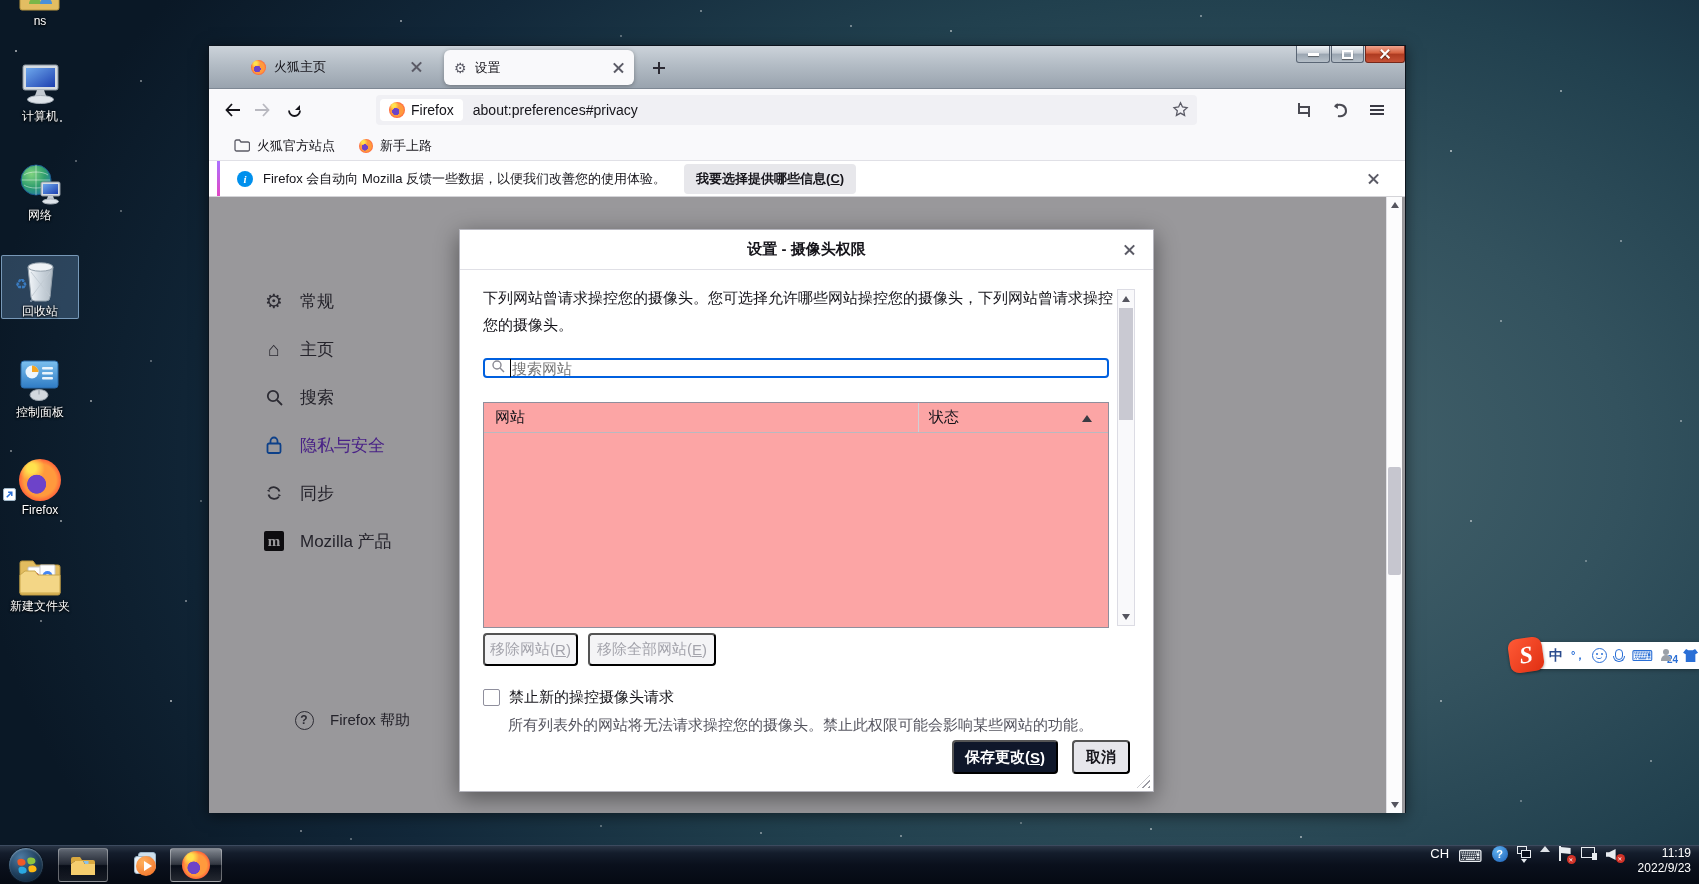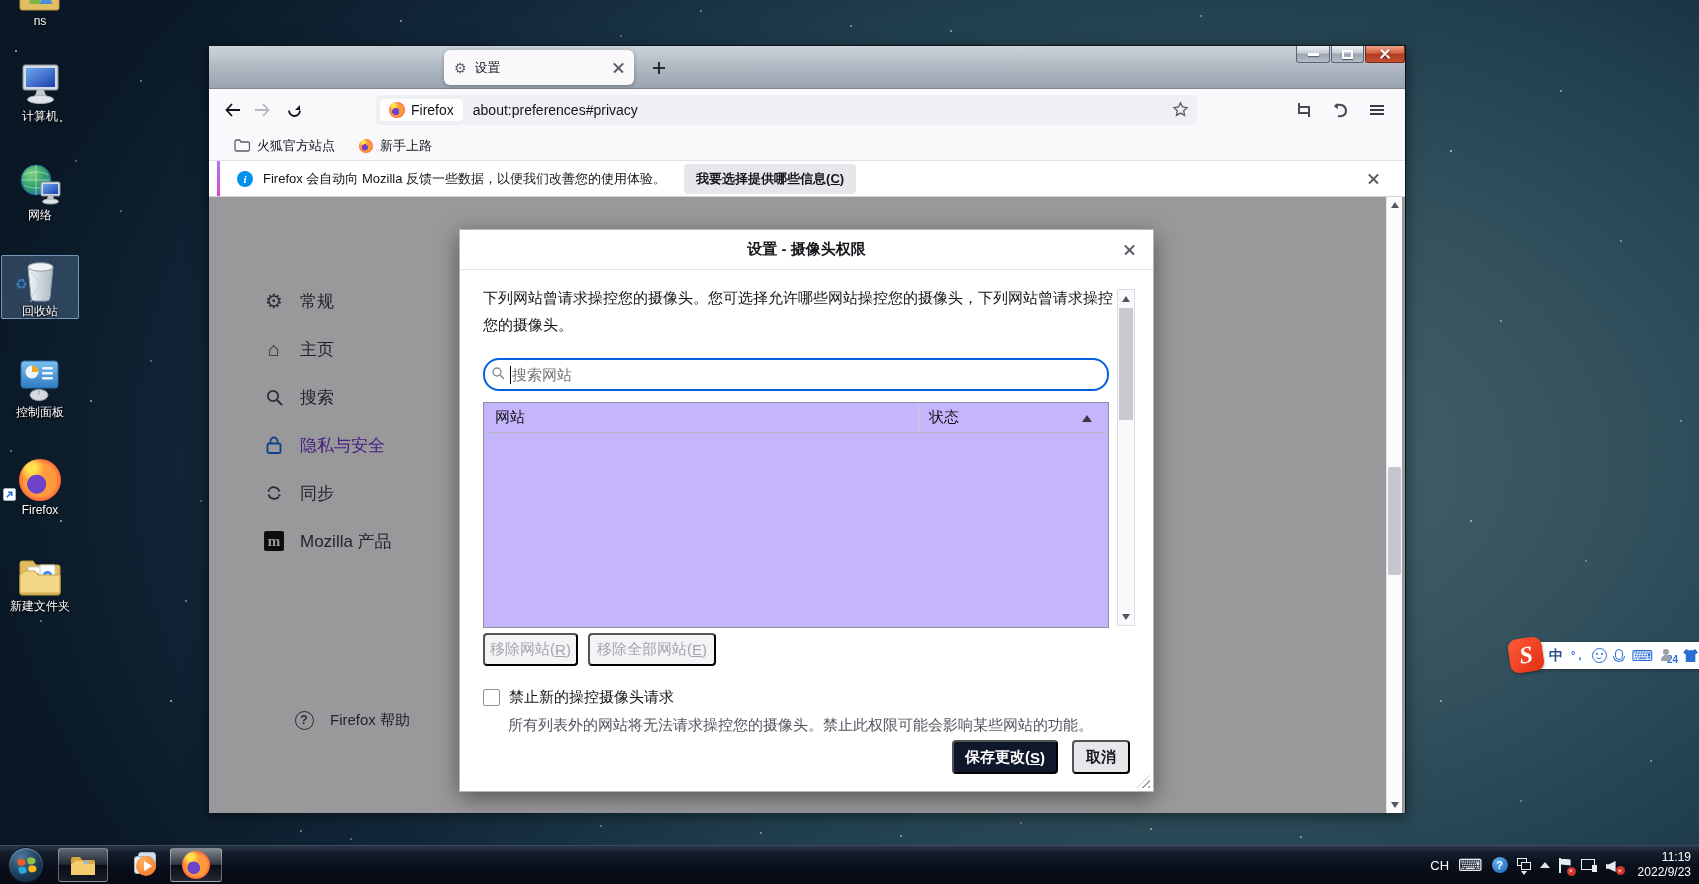--- a/index.html
+++ b/index.html
@@ -90,26 +90,26 @@
   .pgsb{position:absolute;right:3px;top:0;bottom:0;width:16px;background:#fcfcfd;border-left:1px solid #e1e1e6;}
   .pgsb .thumb{position:absolute;left:1px;right:1px;top:270px;height:108px;background:#c6c6cf;border-radius:2px;}
   .sbarrow{position:absolute;left:0;right:0;height:16px;display:flex;align-items:center;justify-content:center;}
   .tri-up{width:0;height:0;border-left:4px solid transparent;border-right:4px solid transparent;border-bottom:6px solid #55555f;}
   .tri-dn{width:0;height:0;border-left:4px solid transparent;border-right:4px solid transparent;border-top:6px solid #55555f;}
   
   .dialog{position:absolute;left:250px;top:32px;width:695px;height:563px;background:#fff;border:1px solid #b6b6be;box-shadow:0 6px 22px rgba(0,0,0,.45);}
   .dlg-title{height:40px;display:flex;align-items:center;justify-content:center;font-size:15px;font-weight:700;color:#15141a;border-bottom:1px solid #e0e0e6;position:relative;}
   .dlg-title .xicon{position:absolute;right:16px;top:14px;width:13px;height:13px;}
   .dlg-desc{position:absolute;left:23px;top:54px;width:636px;font-size:15px;line-height:27px;color:#15141a;}
-  .searchbox{position:absolute;left:23px;top:128px;width:626px;height:33px;border:2px solid #0060df;border-radius:16px;background:#fff;display:flex;align-items:center;padding:0 6px;}
+  .searchbox{position:absolute;left:23px;top:128px;width:626px;height:20px;border:2px solid #0060df;border-radius:4px;background:#fff;display:flex;align-items:center;padding:0 6px;}
   .searchbox input{border:none;outline:none;flex:1;font-size:15px;font-family:inherit;color:#15141a;background:transparent;}
   .searchbox input::placeholder{color:#777;}
   .caret{width:1px;height:18px;background:#000;margin:0 1px 0 5px;}
   .mag{flex:0 0 auto;}
-  .table{position:absolute;left:23px;top:172px;width:626px;height:226px;border:1px solid #8f8f9d;background:#c4b5fd;}
+  .table{position:absolute;left:23px;top:172px;width:626px;height:226px;border:1px solid #8f8f9d;background:#fca5a5;}
   .thead{height:30px;display:flex;align-items:center;border-bottom:1px solid #b9b9c0;font-size:15px;color:#15141a;position:relative;}
   .th-site{padding-left:11px;flex:0 0 435px;border-right:1px solid #cfcfd6;height:100%;display:flex;align-items:center;}
   .th-status{padding-left:10px;flex:1;display:flex;align-items:center;}
   .sort{position:absolute;right:16px;top:12px;width:0;height:0;border-left:5px solid transparent;border-right:5px solid transparent;border-bottom:7px solid #3a3a43;}
   .dlgsb{position:absolute;left:657px;top:59px;width:18px;height:337px;background:#f9f9fb;border:1px solid #dcdce4;}
   .dlgsb .thumb{position:absolute;left:1px;right:1px;top:18px;height:112px;background:#c9c9d2;}
   .dlgsb .sbarrow{height:17px;}
   .btn{display:inline-flex;align-items:center;justify-content:center;border-radius:4px;font-size:15px;font-family:inherit;}
   .btn.disabled{position:absolute;height:33px;background:#f4f4f6;color:#a4a4ac;}
   .ak{text-decoration:underline;}
@@ -123,21 +123,21 @@
   
   .taskbar{position:absolute;left:0;right:0;bottom:0;height:39px;
     background:linear-gradient(180deg,#2a3546 0%,#141d2c 18%,#0a101c 50%,#050a13 100%);border-top:1px solid #3c4a5e;display:flex;align-items:center;}
   .orb{position:absolute;left:8px;top:1px;width:36px;height:36px;border-radius:50%;
     background:radial-gradient(circle at 35% 28%, #4d7ba3 0%, #1d3c58 55%, #0b1b2b 100%);border:1px solid #0a1420;box-shadow:inset 0 1px 2px rgba(255,255,255,.4);overflow:hidden;}
   .flag{position:absolute;left:9px;top:10px;width:18px;height:15px;transform:rotate(-8deg);display:grid;grid-template-columns:1fr 1fr;grid-template-rows:1fr 1fr;gap:1.5px;}
   .flag span{border-radius:40% 60% 50% 50%;}
   .tbbtn{position:absolute;top:2px;height:34px;border:1px solid rgba(255,255,255,.35);border-radius:3px;
     background:linear-gradient(rgba(255,255,255,.30),rgba(255,255,255,.10) 48%,rgba(0,0,0,.14) 52%,rgba(255,255,255,.07));display:flex;align-items:center;justify-content:center;}
   .tbbtn.active{background:linear-gradient(rgba(255,255,255,.45),rgba(255,255,255,.16) 48%,rgba(0,0,0,.10) 52%,rgba(255,255,255,.12));}
-  .tray{position:absolute;right:0;top:0;bottom:0;display:flex;align-items:center;gap:9px;padding-right:8px;color:#fff;}
+  .tray{position:absolute;right:0;top:0;bottom:0;display:flex;gap:9px;padding-right:8px;color:#fff;}
   .tray .txt{font-size:13px;}
   .kbglyph{font-size:17px;color:#e8ecf0;}
   .helpc{width:16px;height:16px;border-radius:50%;background:radial-gradient(circle at 35% 30%,#5fb2f0,#1b5fb8);color:#fff;font-size:11px;font-weight:bold;display:flex;align-items:center;justify-content:center;}
   .helpc::before{content:"?";}
   .winsw{position:relative;width:14px;height:14px;}
   .winsw::before{content:"";position:absolute;left:0;top:0;width:8px;height:6px;border:1.4px solid #e8ecf0;}
   .winsw::after{content:"";position:absolute;left:4px;top:4px;width:8px;height:6px;border:1.4px solid #e8ecf0;background:#0a101c;}
   .winsw .dn{position:absolute;left:4px;bottom:-3px;width:0;height:0;border-left:3px solid transparent;border-right:3px solid transparent;border-top:4px solid #e8ecf0;}
   .traytri{width:0;height:0;border-left:5px solid transparent;border-right:5px solid transparent;border-bottom:6px solid #dfe3e8;}
   .badge{position:absolute;right:-4px;bottom:-3px;width:9px;height:9px;border-radius:50%;background:#d23227;color:#fff;font-size:7px;font-weight:bold;display:flex;align-items:center;justify-content:center;}
@@ -292,20 +292,25 @@
         <circle cx="30.5" cy="21" r="2" fill="#fff"></circle>
         <path d="M3 38V20l5-4h10l3 4h22v18z" fill="#f3d686" stroke="#c9a64b"></path>
       </svg>
   </div>
   <div class="lbl">新建文件夹</div>
 </div>
 
 <div class="fxwin">
 
   <div class="titlebar">
+    <div class="tab inactive">
+      <span class="ff-logo" style="width:15px;height:15px;"></span>
+      <span class="ttl">火狐主页</span>
+      <span class="xicon"></span>
+    </div>
     <div class="tab active">
       <span style="font-size:14px;color:#5b5b66;">⚙</span>
       <span class="ttl">设置</span>
       <span class="xicon"></span>
     </div>
     <div class="newtab">
         <span class="plus"></span>
       </div>
     <div class="winbtn" style="left:1087px;width:34px;">
         <span class="g-min"></span>

